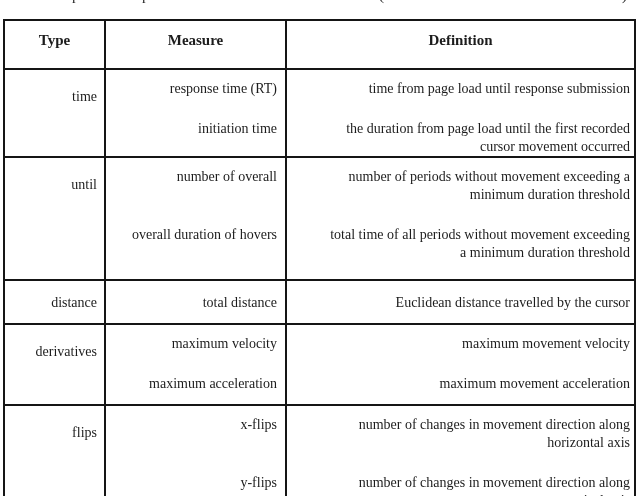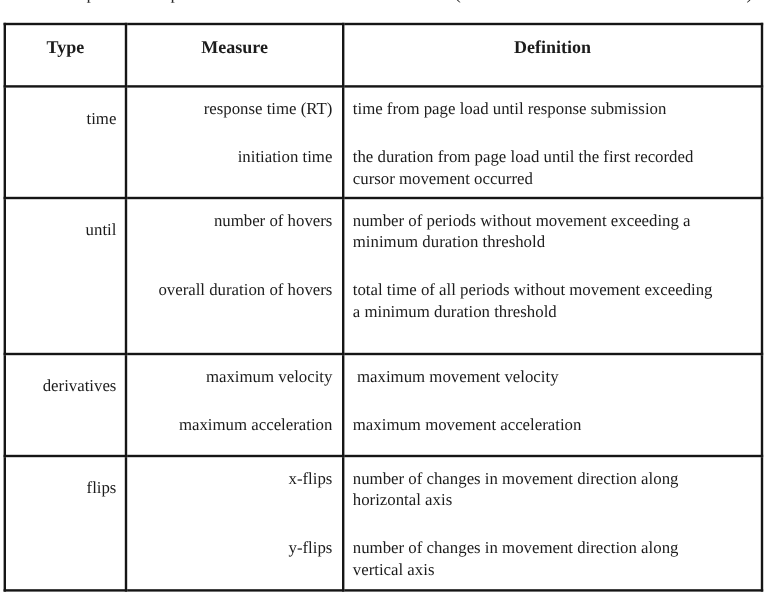--- a/index.html
+++ b/index.html
@@ -62,21 +62,21 @@
   }
   td.cell-type {
     text-align: right;
     padding: 18px 7px 0 2px;
   }
   td.cell-measure {
     text-align: right;
     padding: 10px 8px 11px 2px;
   }
   td.cell-def {
-    text-align: left;
+    text-align: right;
     padding: 10px 4px 0 7px;
   }
   tr.row-distance td.cell-type,
   tr.row-distance td.cell-measure,
   tr.row-distance td.cell-def {
     padding-top: 13px;
   }
   .def {
     white-space: pre-wrap;
   }
@@ -119,31 +119,40 @@
       <td class="cell-def">
         <div class="def h40">time from page load until response submission</div>
         <div class="def">the duration from page load until the first recorded
 cursor movement occurred</div>
       </td>
     </tr>
 
     <tr style="height:123px">
       <td class="cell-type">until</td>
       <td class="cell-measure">
-        <div class="h58">number of hovers</div>
+        <div class="h58">number of overall</div>
         <div>overall duration of hovers</div>
       </td>
       <td class="cell-def">
         <div class="def h58">number of periods without movement exceeding a
 minimum duration threshold</div>
         <div class="def">total time of all periods without movement exceeding
 a minimum duration threshold</div>
       </td>
     </tr>
 
+    <tr style="height:38px" class="row-distance">
+      <td class="cell-type">distance</td>
+      <td class="cell-measure">
+        <div>total distance</div>
+      </td>
+      <td class="cell-def">
+        <div class="def">Euclidean distance travelled by the cursor</div>
+      </td>
+    </tr>
 
     <tr style="height:71px">
       <td class="cell-type">derivatives</td>
       <td class="cell-measure">
         <div class="h40">maximum velocity</div>
         <div>maximum acceleration</div>
       </td>
       <td class="cell-def">
         <div class="def h40"> maximum movement velocity</div>
         <div class="def">maximum movement acceleration</div>

